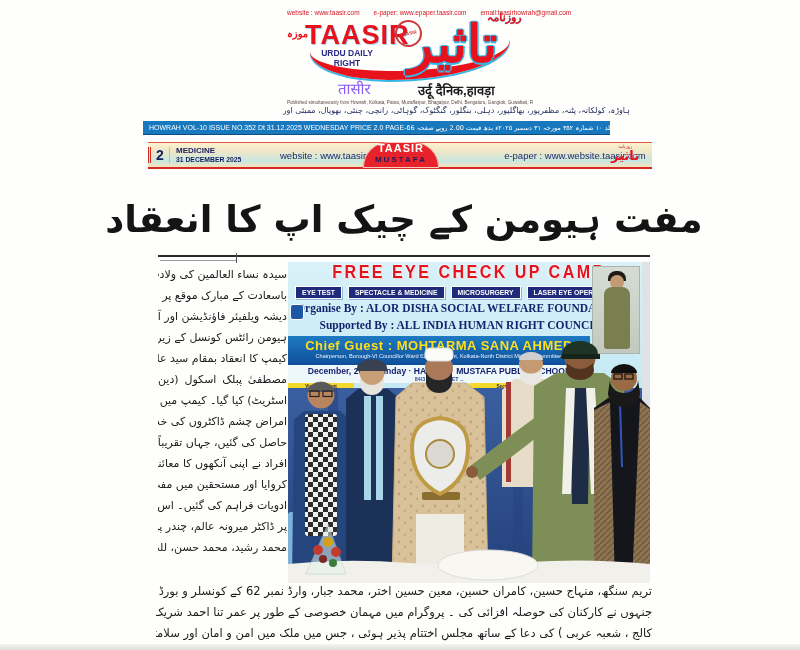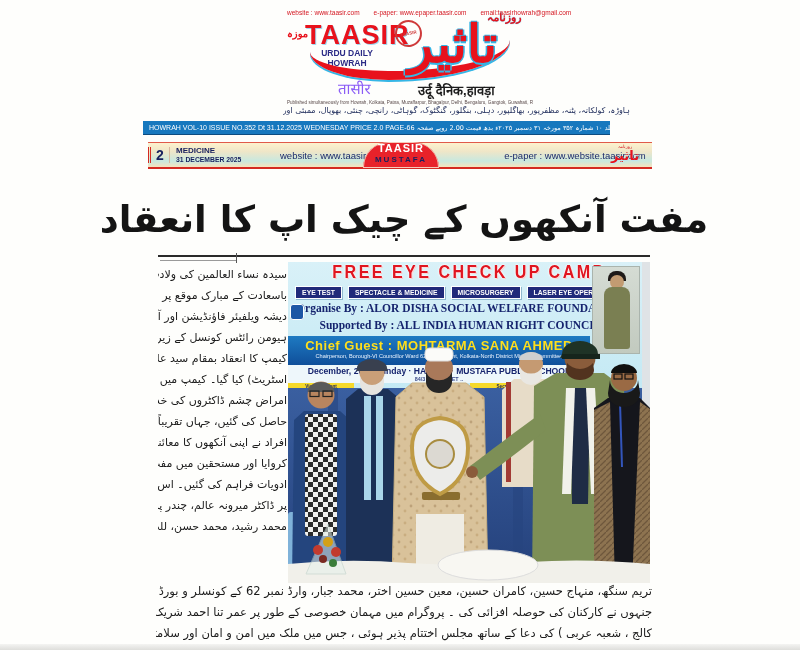--- a/index.html
+++ b/index.html
@@ -145,21 +145,21 @@
 
   <div class="abs weblinks">
     <span>website : www.taasir.com</span>
     <span>e-paper: www.epaper.taasir.com</span>
     <span>email:taasirhowrah@gmail.com</span>
   </div>
   <div class="abs moza">موزہ</div>
   <div class="abs taasir-latin">TAASIR</div>
   <div class="abs urdu-daily">
     <div>URDU DAILY</div>
-    <div>HOWRAH</div>
+    <div>RIGHT</div>
   </div>
   <div class="abs stamp">TAASIR</div>
   <div class="abs swash"></div>
   <div class="abs callig">تاثیر</div>
   <div class="abs rozanama">روزنامہ</div>
   <div class="abs hindi-name">तासीर</div>
   <div class="abs hindi-sub">उर्दू दैनिक,हावड़ा</div>
   <div class="abs published">Published simultaneously from Howrah, Kolkata, Patna, Muzaffarpur, Bhagalpur, Delhi, Bengaluru, Gangtok, Guwahati, Ranchi, Chennai, Bhopal, Mumbai &amp; Lucknow</div>
   <div class="abs urdu-tagline">ہاوڑہ، کولکاتہ، پٹنہ، مظفرپور، بھاگلپور، دہلی، بنگلور، گنگٹوک، گوہاٹی، رانچی، چنئی، بھوپال، ممبئی اور لکھنؤ سے بیک وقت شائع ہونے والا اخبار</div>
 
@@ -179,31 +179,32 @@
     <div class="mini-logo">
       <div class="r">روزنامہ</div>
       <div class="c">تاثیر</div>
     </div>
   </div>
   <div class="abs dome">
     <div class="t">TAASIR</div>
     <div class="k">MUSTAFA</div>
   </div>
 
-  <div class="abs headline">مفت آنکھوں کے چیک اپ کا انعقاد</div>
+  <div class="abs headline">مفت ہیومن کے چیک اپ کا انعقاد</div>
   <div class="abs rule-main"></div>
   <div class="abs rule-sub"></div>
   <div class="abs rule-tick"></div>
 
   <div class="abs col">
     <div class="ln">سیدہ نساء العالمین کی ولادت</div>
     <div class="ln">باسعادت کے مبارک موقع پر الور</div>
     <div class="ln">دیشہ ویلفیئر فاؤنڈیشن اور آل انڈیا</div>
     <div class="ln">ہیومن رائٹس کونسل کے زیر اہتمام</div>
     <div class="ln">کیمپ کا انعقاد بمقام سید علامہ</div>
+    <div class="ln">مصطفیٰ پبلک اسکول (دین</div>
     <div class="ln">اسٹریٹ) کیا گیا۔ کیمپ میں ماہر</div>
     <div class="ln">امراض چشم ڈاکٹروں کی خدمات</div>
     <div class="ln">حاصل کی گئیں، جہاں تقریباً 200</div>
     <div class="ln">افراد نے اپنی آنکھوں کا معائنہ</div>
     <div class="ln">کروایا اور مستحقین میں مفت</div>
     <div class="ln">ادویات فراہم کی گئیں۔ اس موقع</div>
     <div class="ln">پر ڈاکٹر میرونہ عالم، چندر پرساد،</div>
     <div class="ln">محمد رشید، محمد حسن، للت کمار، ڈاکٹر</div>
   </div>
 

